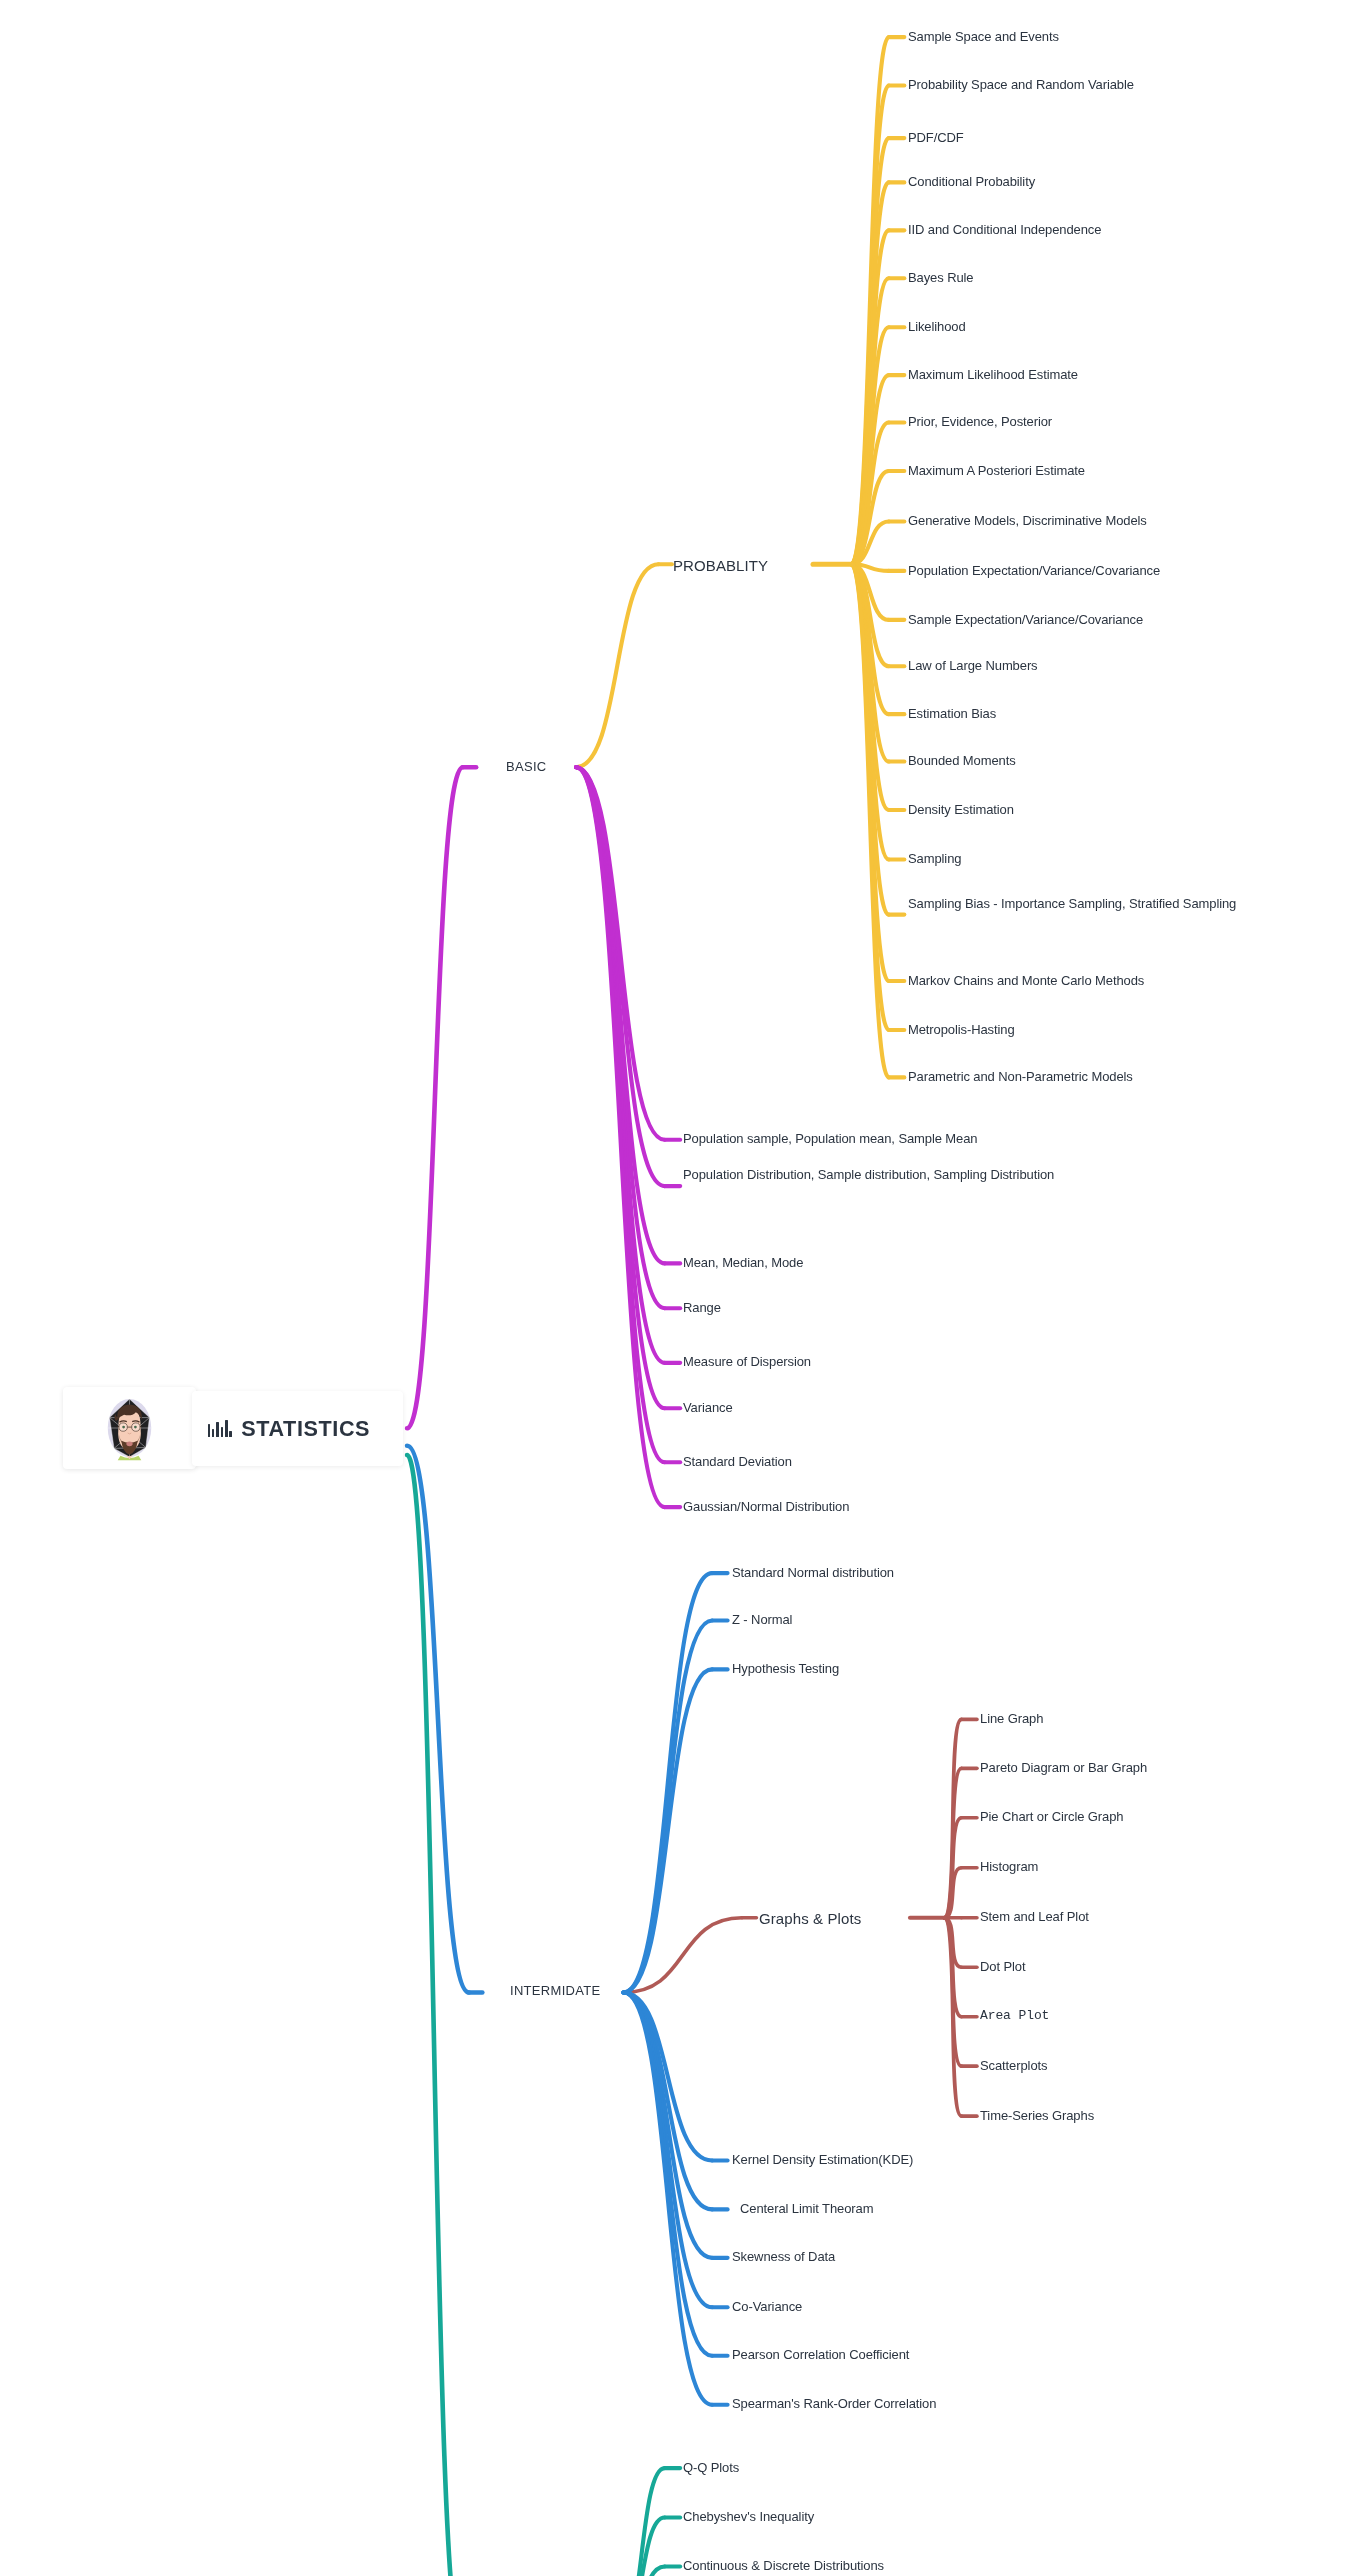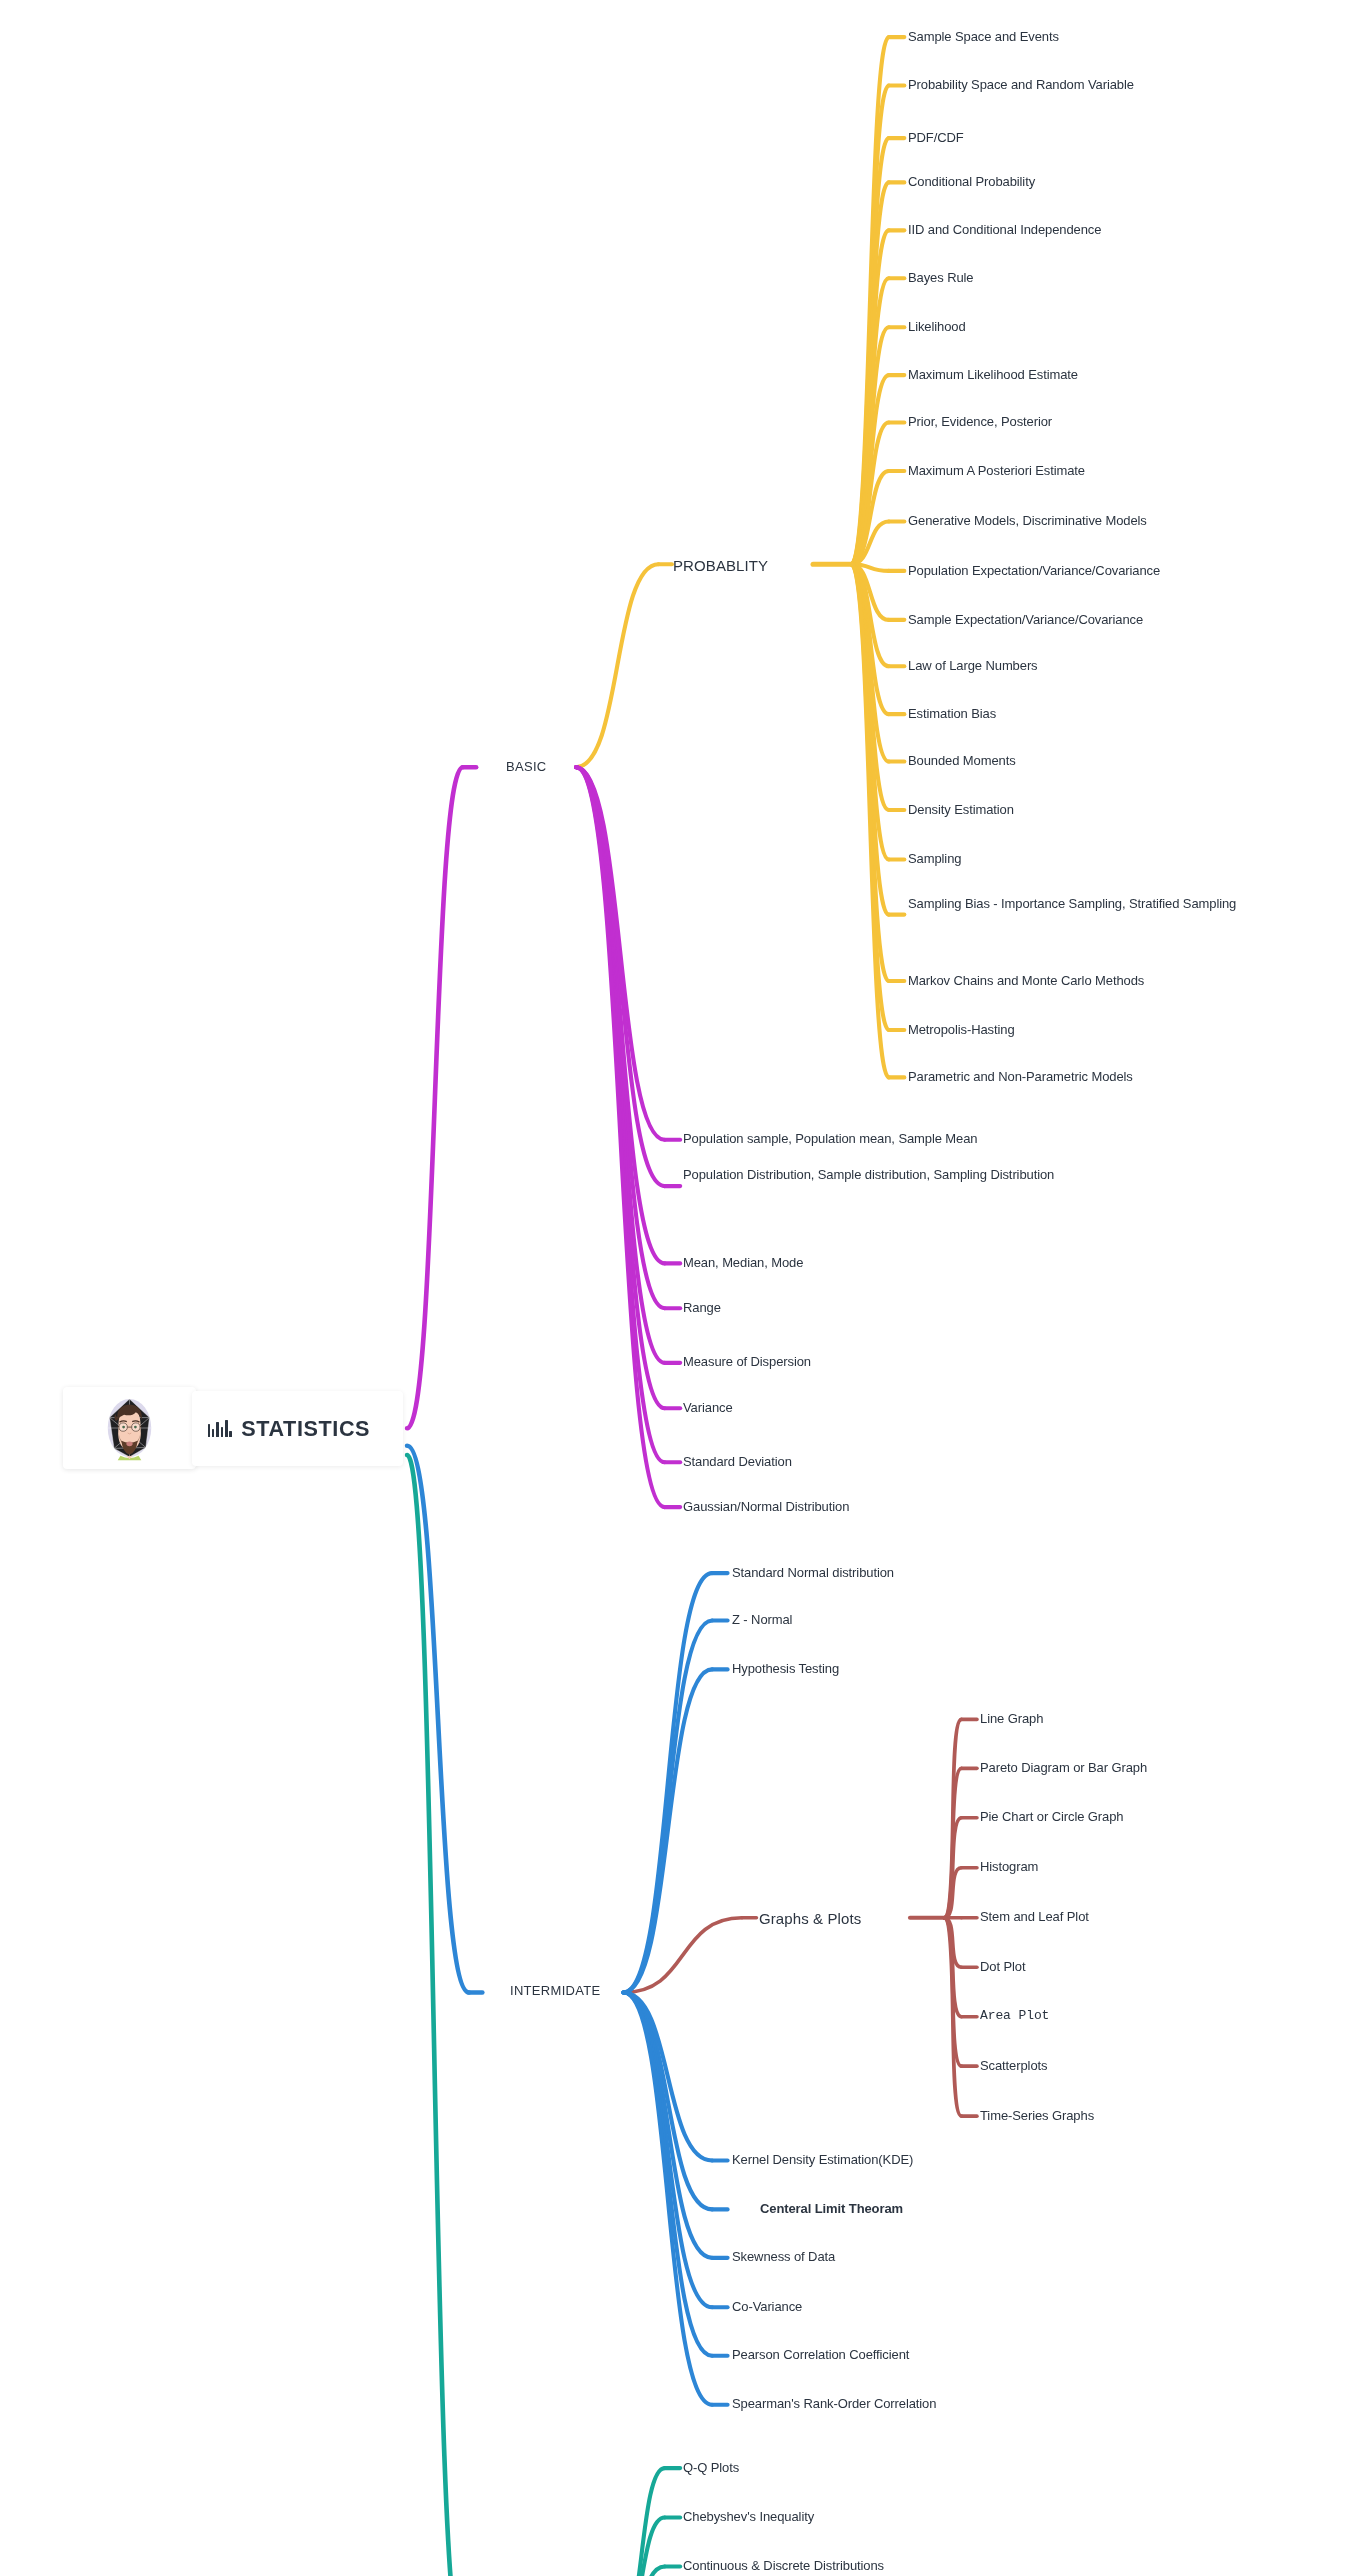--- a/index.html
+++ b/index.html
@@ -267,21 +267,21 @@
     <div class="node-label leaf" style="left: 980px; top: 1858px;">Histogram</div>
     <div class="node-label leaf" style="left: 980px; top: 1908px;">Stem and Leaf Plot</div>
     <div class="node-label leaf" style="left: 980px; top: 1958px;">Dot Plot</div>
     <div class="node-label leaf" style="left: 980px; top: 2007px; font-family: Liberation Mono, monospace;">Area Plot</div>
     <div class="node-label leaf" style="left: 980px; top: 2057px;">Scatterplots</div>
     <div class="node-label leaf" style="left: 980px; top: 2107px;">Time-Series Graphs</div>
     <div class="node-label leaf" style="left: 732px; top: 1564px;">Standard Normal distribution</div>
     <div class="node-label leaf" style="left: 732px; top: 1611px;">Z - Normal</div>
     <div class="node-label leaf" style="left: 732px; top: 1660px;">Hypothesis Testing</div>
     <div class="node-label leaf" style="left: 732px; top: 2151px;">Kernel Density Estimation(KDE)</div>
-    <div class="node-label leaf" style="left: 760px; top: 2200px; font-weight: bold;">Centeral Limit Theoram</div>
+    <div class="node-label leaf" style="left: 740px; top: 2200px;">Centeral Limit Theoram</div>
     <div class="node-label leaf" style="left: 732px; top: 2248px;">Skewness of Data</div>
     <div class="node-label leaf" style="left: 732px; top: 2298px;">Co-Variance</div>
     <div class="node-label leaf" style="left: 732px; top: 2346px;">Pearson Correlation Coefficient</div>
     <div class="node-label leaf" style="left: 732px; top: 2395px;">Spearman's Rank-Order Correlation</div>
     <div class="node-label leaf" style="left: 683px; top: 2459px;">Q-Q Plots</div>
     <div class="node-label leaf" style="left: 683px; top: 2508px;">Chebyshev's Inequality</div>
     <div class="node-label leaf" style="left: 683px; top: 2557px;">Continuous &amp; Discrete Distributions</div>
   </div>
 
 

